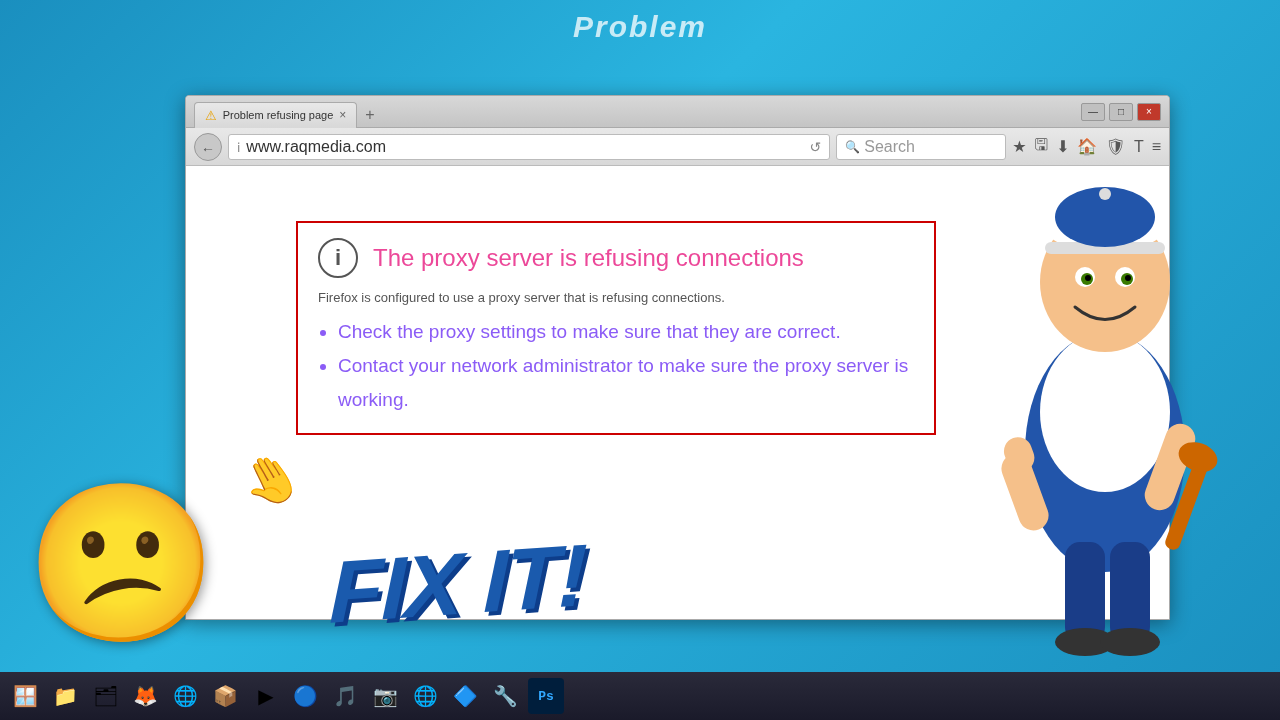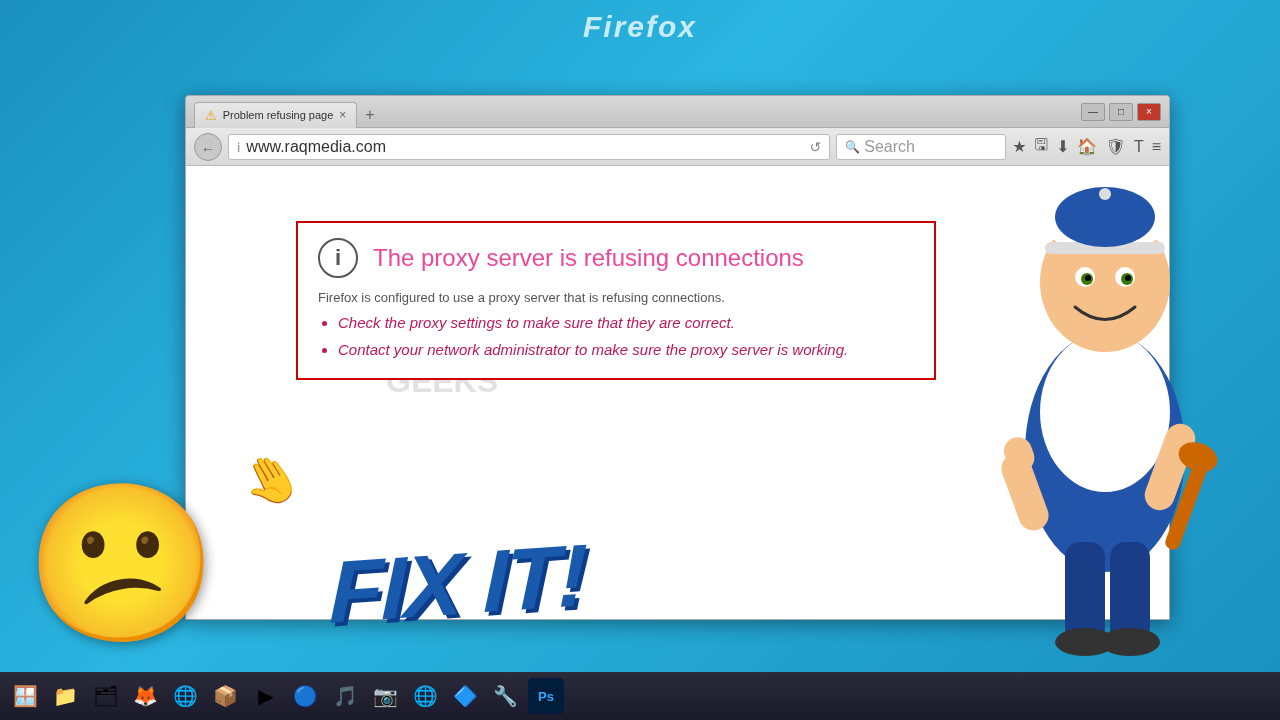--- a/index.html
+++ b/index.html
@@ -260,31 +260,30 @@
 
     .error-title {
       font-size: 24px;
       color: #ec4899;
       font-weight: normal;
     }
 
     .error-desc {
       font-size: 13px;
       color: #555;
-      margin-bottom: 4px;
+      margin-bottom: 10px;
       margin-left: 0;
     }
 
     .error-list {
       list-style: disc;
       padding-left: 20px;
-      font-size: 15px;
-      color: #be185d;
+      font-size: 19px;
+      color: #8b5cf6;
       line-height: 1.8;
-      font-style: italic;
     }
 
     .try-again-btn {
       position: absolute;
       top: 185px;
       right: 20px;
       background: #3d85c8;
       color: white;
       border: none;
       padding: 8px 20px;
@@ -324,21 +323,21 @@
       font-size: 30px;
       color: rgba(255,255,255,0.75);
       font-style: italic;
       font-weight: bold;
     }
   </style>
 </head>
 <body>
 
 <div class="watermark">
-  <span class="logo-text">Firefox</span>
+  <span class="logo-text">Problem</span>
 </div>
 
 <div class="browser-window">
 
   <div class="title-bar">
     <div class="tab-bar">
       <div class="tab">
         <span class="tab-warning">⚠</span>
         <span>Problem refusing page</span>
         <span class="tab-close">×</span>
@@ -452,14 +451,14 @@
   <div class="taskbar-icon">🦊</div>
   <div class="taskbar-icon">🌐</div>
   <div class="taskbar-icon">📦</div>
   <div class="taskbar-icon">▶</div>
   <div class="taskbar-icon">🔵</div>
   <div class="taskbar-icon">🎵</div>
   <div class="taskbar-icon">📷</div>
   <div class="taskbar-icon">🌐</div>
   <div class="taskbar-icon">🔷</div>
   <div class="taskbar-icon">🔧</div>
-  <div class="taskbar-icon" style="background:#001e3c; color:#31a8ff; font-size:13px; font-weight:bold; font-family:Liberation Sans, sans-serif;">Ps</div>
+  <div class="taskbar-icon" style="background:#001e3c; color:#31a8ff; font-size:13px; font-weight:bold; font-family:Liberation Mono, monospace;">Ps</div>
 </div>
 
 </body></html>

